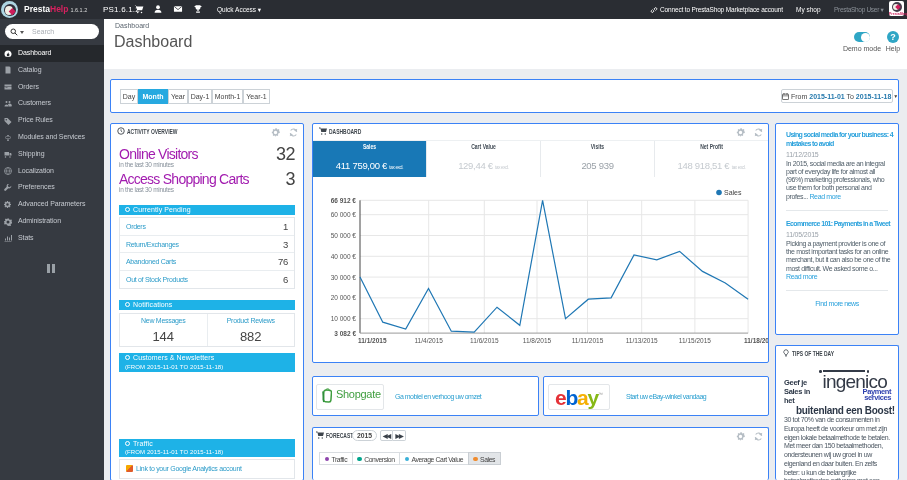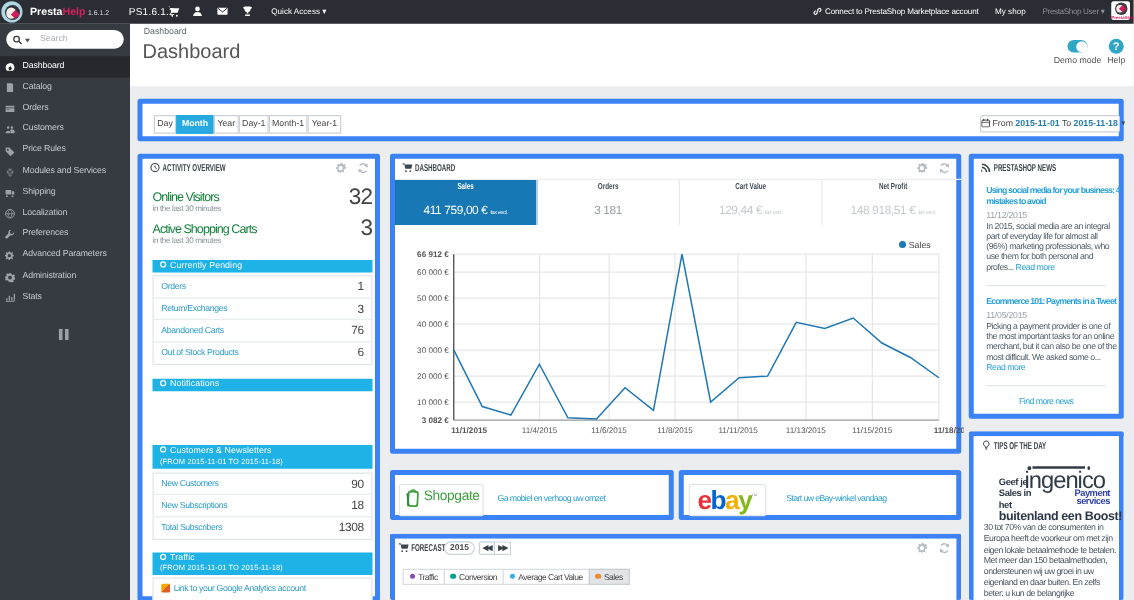--- a/index.html
+++ b/index.html
@@ -42,36 +42,36 @@
 
 #pagehead { position:absolute; left:104px; top:19px; width:803px; height:50px; background:#fff; }
 #crumb { position:absolute; left:11px; top:3px; font-size:7px; color:#5a646e; }
 #ptitle { position:absolute; left:10px; top:14px; font-size:16px; color:#555; }
 #demo-toggle { position:absolute; left:750px; top:13px; width:16px; height:10px; background:#2fa6c5; border-radius:5px; }
 #demo-toggle .kn { position:absolute; right:0.5px; top:0.5px; width:9px; height:9px; background:#fff; border-radius:50%; }
 #demo-label { position:absolute; left:738px; top:26px; width:40px; text-align:center; font-size:7px; color:#555; }
 #help-circ { position:absolute; left:783px; top:12px; width:12px; height:12px; background:#2fa6c5; border-radius:50%; color:#fff; font-size:9px; font-weight:bold; text-align:center; line-height:12px; }
 #help-label { position:absolute; left:780px; top:26px; width:18px; text-align:center; font-size:7px; color:#555; }
 
-.panel { position:absolute; background:#fff; border:4px solid #3b82f6; border-radius:2px; }
+.panel { position:absolute; background:#fff; border:1px solid #3b82f6; border-radius:2px; }
 .phead { position:relative; height:15px; line-height:15px; font-size:7px; font-weight:bold; color:#3e454c; padding-left:6px; }
 .phead .hx { display:inline-block; transform:scaleX(0.62); transform-origin:0 center; font-size:8px; letter-spacing:0; }
 .phead .hico { display:inline-block; vertical-align:-1px; margin-right:2px; letter-spacing:0; }
 .ptools { position:absolute; right:5px; top:3px; }
 .ptools svg { display:inline-block; margin-left:7px; }
 
 #filterbar { left:110px; top:79px; width:789px; height:34px; }
 .fbtn { position:absolute; top:9px; height:15px; line-height:13px; border:1px solid #ccd2d7; background:#fff; color:#444; font-size:7px; text-align:center; }
 .fbtn.on { background:#27a9e0; color:#fff; border-color:#27a9e0; font-weight:bold; }
 #datebtn { position:absolute; left:670px; top:9px; width:112px; white-space:nowrap; height:14px; border:1px solid #ccd2d7; background:#fff; border-radius:2px; font-size:7px; color:#444; line-height:12px; text-align:center; }
 #datebtn b { color:#2579ad; }
 
 #activity { left:110px; top:123px; width:194px; height:358px; }
 .act-big { position:absolute; left:8px; width:176px; }
-.act-big .lbl { font-size:10px; letter-spacing:-0.75px; color:#15803d; }
+.act-big .lbl { font-size:14px; letter-spacing:-0.75px; color:#a21caf; }
 .act-big .val { position:absolute; right:0; top:-1.5px; font-size:18px; color:#444; letter-spacing:-0.5px; }
 .act-sub { position:absolute; left:8px; font-size:6.5px; letter-spacing:-0.3px; color:#87919b; }
 .bluebar { position:absolute; left:8px; width:176px; background:#1eb2e7; color:#fff; font-size:7px; font-weight:normal; padding-left:6px; line-height:10px; letter-spacing:0.1px; }
 .bluebar.two { line-height:8.6px; padding-top:1px; }
 .bluebar .sub { font-weight:normal; font-size:6px; }
 .bluebar .bico { display:inline-block; width:5px; height:5px; border:1px solid #fff; border-radius:50%; margin-right:3px; }
 .listbox { position:absolute; left:8px; width:176px; border:1px solid #e2e6ea; background:#fff; }
 .lrow { position:relative; height:17.5px; line-height:17.5px; border-bottom:1px solid #e9edf0; padding:0 6px; font-size:7px; letter-spacing:-0.3px; }
 .lrow:last-child { border-bottom:none; }
 .lrow .k { color:#2d9cc9; }
@@ -116,21 +116,21 @@
 .nbody .rm { color:#29a1dc; }
 .ndiv { border-top:1px solid #e4e8eb; margin:9px 10px 9px 10px; }
 #findnews { text-align:center; font-size:7px; color:#29a1dc; margin-top:7px; letter-spacing:-0.45px; }
 
 #tipspanel { left:775px; top:345px; width:124px; height:135px; border-bottom:none; }
 #ing-bar { position:absolute; left:47px; top:24px; width:42px; height:2px; background:#333a47; }
 #ing-dotl { position:absolute; left:43px; top:24px; width:2.5px; height:2.5px; border-radius:50%; background:#333a47; }
 #ing-dotr { position:absolute; left:90.5px; top:24px; width:2.5px; height:2.5px; border-radius:50%; background:#333a47; }
 #ing-word { position:absolute; right:11px; top:28px; font-size:19px; color:#333a47; letter-spacing:-0.8px; line-height:15px; }
 #ing-pay { position:absolute; right:7px; top:43px; font-size:7.5px; font-weight:bold; color:#2d3fae; line-height:6.3px; letter-spacing:-0.4px; text-align:right; }
-#tip-title { position:absolute; left:8px; top:33px; width:40px; font-size:7.5px; font-weight:bold; color:#2c3747; line-height:8.8px; letter-spacing:-0.3px;margin-left:12px; }
+#tip-title { position:absolute; left:8px; top:33px; width:40px; font-size:7.5px; font-weight:bold; color:#2c3747; line-height:8.8px; letter-spacing:-0.3px; }
 #tip-title2 { position:absolute; left:20px; top:59px; width:110px; font-size:10px; font-weight:bold; color:#2c3747; letter-spacing:-0.3px; white-space:nowrap; }
 #tip-body { position:absolute; left:8px; top:70px; width:110px; font-size:7px; color:#4a5560; line-height:8.75px; letter-spacing:-0.38px; white-space:nowrap; }
 </style>
 </head>
 <body>
 <div id="page">
 
   <div id="sidebar">
     <div id="search-pill">
       <svg class="mag" viewBox="0 0 16 16">
@@ -299,36 +299,41 @@
             <path fill="#b6bec5" d="M8 5a3 3 0 1 0 0 6 3 3 0 0 0 0-6zm6.5 4.2l-1.8.5a5 5 0 0 1-.5 1.2l.9 1.6-1.6 1.6-1.6-.9a5 5 0 0 1-1.2.5L8.2 15.5H7.8l-.5-1.8a5 5 0 0 1-1.2-.5l-1.6.9-1.6-1.6.9-1.6a5 5 0 0 1-.5-1.2l-1.8-.5v-2.4l1.8-.5a5 5 0 0 1 .5-1.2l-.9-1.6 1.6-1.6 1.6.9a5 5 0 0 1 1.2-.5L7.8.5h2.4l.5 1.8a5 5 0 0 1 1.2.5l1.6-.9 1.6 1.6-.9 1.6a5 5 0 0 1 .5 1.2l1.8.5z"></path>
           </svg>
         <svg width="9" height="9" viewBox="0 0 16 16">
             <path fill="none" stroke="#b6bec5" stroke-width="2" d="M13.8 6.5A6 6 0 0 0 3 4.5M2.2 9.5A6 6 0 0 0 13 11.5"></path>
             <path fill="#b6bec5" d="M14.5 1.5l-.5 5.5-5-2.5zM1.5 14.5l.5-5.5 5 2.5z"></path>
           </svg>
       </span>
     </div>
     <div class="act-big" style="top:21px;"><span class="lbl">Online Visitors</span><span class="val">32</span></div>
     <div class="act-sub" style="top:37px;">in the last 30 minutes</div>
-    <div class="act-big" style="top:46px;"><span class="lbl">Active Shopping Carts</span><span class="val">3</span></div>
+    <div class="act-big" style="top:46px;"><span class="lbl">Access Shopping Carts</span><span class="val">3</span></div>
     <div class="act-sub" style="top:62px;">in the last 30 minutes</div>
     <div class="bluebar" style="top:80.5px;"><span class="bico"></span>Currently Pending</div>
     <div class="listbox" style="top:93.4px;">
       <div class="lrow"><span class="k">Orders</span><span class="v">1</span></div>
       <div class="lrow"><span class="k">Return/Exchanges</span><span class="v">3</span></div>
       <div class="lrow"><span class="k">Abandoned Carts</span><span class="v">76</span></div>
       <div class="lrow"><span class="k">Out of Stock Products</span><span class="v">6</span></div>
     </div>
     <div class="bluebar" style="top:175.9px;"><span class="bico"></span>Notifications</div>
+    <div class="listbox" id="notifbox" style="top:188.6px;">
+      <div class="col">
+          <div class="nk">New Messages</div>
+          <div class="nv">144</div>
+        </div>
+      <div class="col">
+          <div class="nk">Product Reviews</div>
+          <div class="nv">882</div>
+        </div>
+    </div>
     <div class="bluebar two" style="top:229.4px;"><span class="bico"></span>Customers &amp; Newsletters<br><span class="sub">(FROM 2015-11-01 TO 2015-11-18)</span></div>
-    <div class="listbox" style="top:250.9px;">
-      <div class="lrow"><span class="k">New Customers</span><span class="v">90</span></div>
-      <div class="lrow"><span class="k">New Subscriptions</span><span class="v">18</span></div>
-      <div class="lrow"><span class="k">Total Subscribers</span><span class="v">1308</span></div>
-    </div>
     <div class="bluebar two" style="top:314.6px;"><span class="bico"></span>Traffic<br><span class="sub">(FROM 2015-11-01 TO 2015-11-18)</span></div>
     <div class="listbox" style="top:335.4px;">
       <div class="lrow"><span class="k"><span style="display:inline-block;width:7px;height:7px;vertical-align:-1px;margin-right:3px;background:linear-gradient(135deg,#f6a800 50%,#e05c2a 50%);border-radius:1px;"></span>Link to your Google Analytics account</span></div>
     </div>
   </div>
 
   <div class="panel" id="dashpanel">
     <div class="phead"><svg class="hico" width="8" height="8" viewBox="0 0 16 16">
           <path fill="#3e454c" d="M0 1h3l.6 2H16l-2 7H4.5L3 3H0zM5.5 12.5a1.4 1.4 0 1 0 0 2.8 1.4 1.4 0 0 0 0-2.8zm7 0a1.4 1.4 0 1 0 0 2.8 1.4 1.4 0 0 0 0-2.8z"></path>
         </svg><span class="hx">DASHBOARD</span>
@@ -340,27 +345,27 @@
             <path fill="none" stroke="#b6bec5" stroke-width="2" d="M13.8 6.5A6 6 0 0 0 3 4.5M2.2 9.5A6 6 0 0 0 13 11.5"></path>
             <path fill="#b6bec5" d="M14.5 1.5l-.5 5.5-5-2.5zM1.5 14.5l.5-5.5 5 2.5z"></path>
           </svg>
       </span>
     </div>
     <div id="kpirow">
       <div class="kpi on">
           <div class="kt">Sales</div>
           <div class="kv">411 759,00 € <span class="tx">tax excl.</span></div>
         </div>
-      <div class="kpi">
-          <div class="kt">Orders</div>
-          <div class="kv">3 181</div>
-        </div>
       <div class="kpi light">
           <div class="kt">Cart Value</div>
           <div class="kv">129,44 € <span class="tx">tax excl.</span></div>
+        </div>
+      <div class="kpi">
+          <div class="kt">Visits</div>
+          <div class="kv">205 939</div>
         </div>
       <div class="kpi light">
           <div class="kt">Net Profit</div>
           <div class="kv">148 918,51 € <span class="tx">tax excl.</span></div>
         </div>
     </div>
     <div id="chartbox"><svg width="455" height="193" viewBox="0 0 455 193" font-family="Liberation Sans, sans-serif">
       <g stroke="#e7e7e7" stroke-width="1">
         <line x1="115.7" y1="31.3" x2="115.7" y2="164.1"></line>
             <line x1="171.3" y1="31.3" x2="171.3" y2="164.1"></line>
@@ -439,23 +444,20 @@
     </div>
     <div id="fc-legend">
       <span class="leg"><span class="dot" style="background:#8e44ad;"></span>Traffic</span>
       <span class="leg"><span class="dot" style="background:#00a48c;"></span>Conversion</span>
       <span class="leg"><span class="dot" style="background:#39b0d8;"></span>Average Cart Value</span>
       <span class="leg sel"><span class="dot" style="background:#ef8b2d;"></span>Sales</span>
     </div>
   </div>
 
   <div class="panel" id="newspanel">
-    <div class="phead"><svg class="hico" width="8" height="8" viewBox="0 0 16 16">
-          <path fill="#3e454c" d="M2 13a1.8 1.8 0 1 0 0 .1zM1 6.5v2.6a6 6 0 0 1 6 6h2.6A8.6 8.6 0 0 0 1 6.5zm0-5v2.6c5.9 0 10.8 4.9 10.8 10.9H14.5A13.5 13.5 0 0 0 1 1.5z"></path>
-        </svg><span class="hx">PRESTASHOP NEWS</span></div>
     <div class="art" style="margin-top:7px;">
       <div class="ntitle">Using social media for your business: 4<br>mistakes to avoid</div>
       <div class="ndate">11/12/2015</div>
       <div class="nbody">In 2015, social media are an integral<br>part of everyday life for almost all<br>(96%) marketing professionals, who<br>use them for both personal and<br>profes... <span class="rm">Read more</span></div>
     </div>
     <div class="ndiv"></div>
     <div class="art">
       <div class="ntitle">Ecommerce 101: Payments in a Tweet</div>
       <div class="ndate">11/05/2015</div>
       <div class="nbody">Picking a payment provider is one of<br>the most important tasks for an online<br>merchant, but it can also be one of the<br>most difficult. We asked some o...<br><span class="rm">Read more</span></div>

